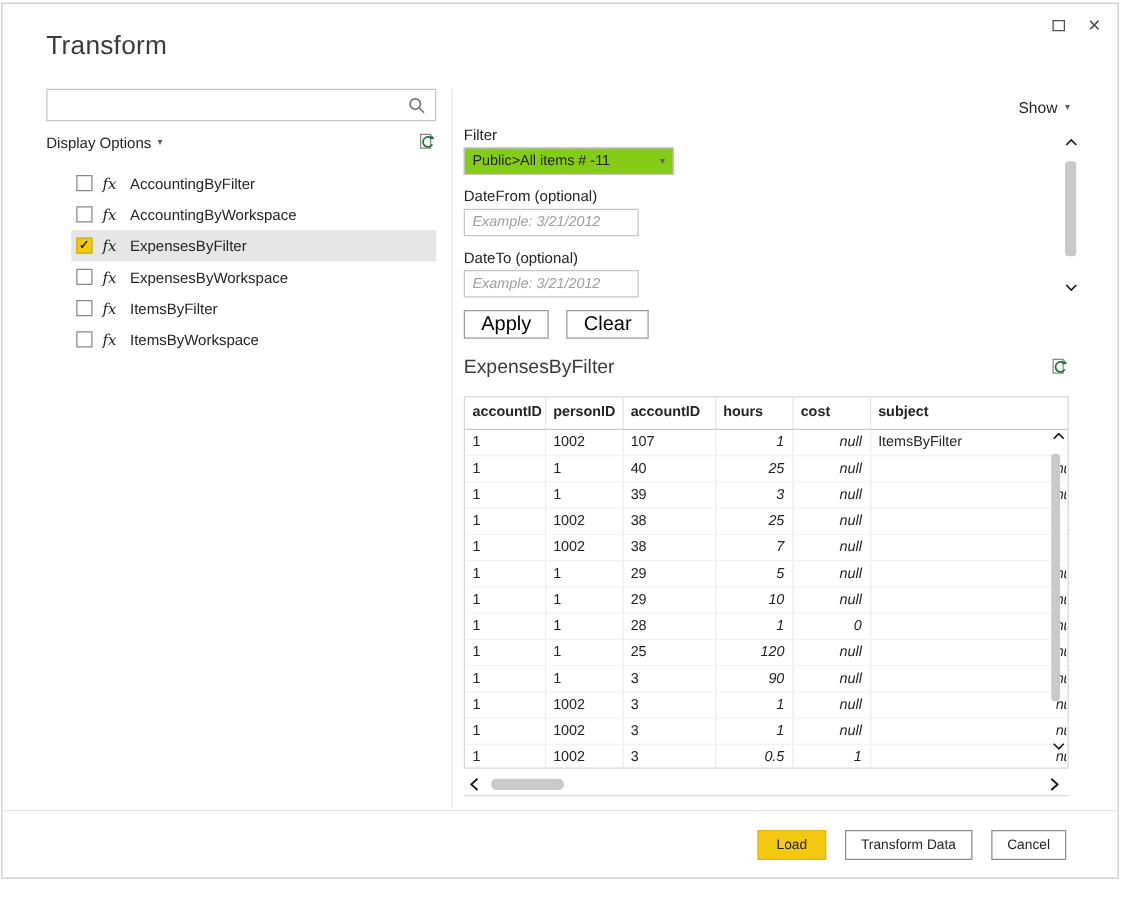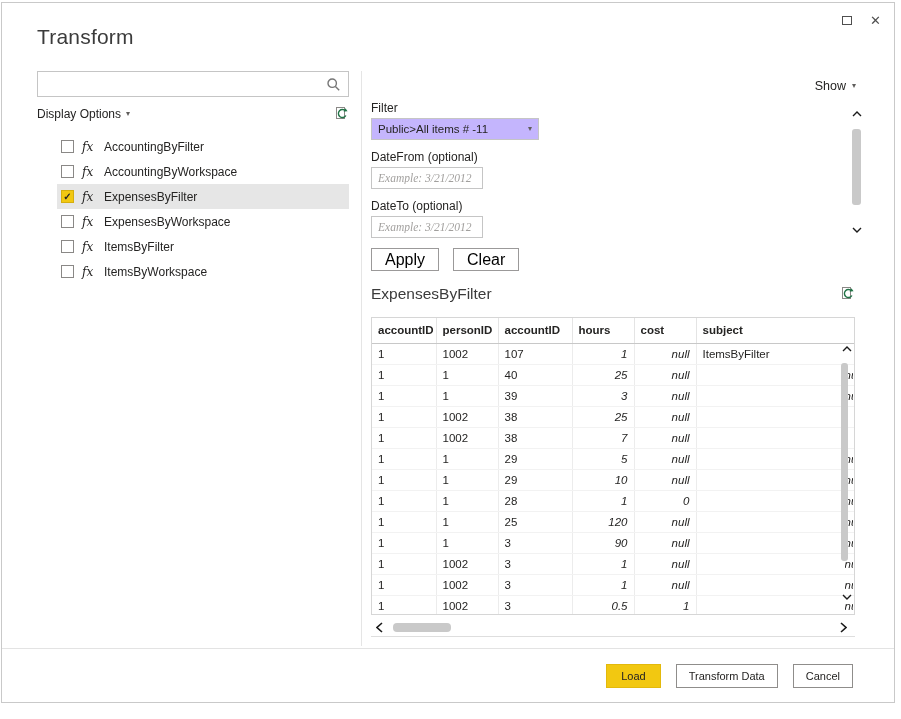--- a/index.html
+++ b/index.html
@@ -40,27 +40,27 @@
   }
   .checkbox.checked { background:#F2C811; border-color:#D5AE0E; font-weight:bold; }
   .fx-icon { font-family:"DejaVu Serif", serif; font-style:italic; font-size:12px; color:#252423; width:14px; flex:none; }
   .tree-label { white-space:nowrap; }
   .v-divider { position:absolute; left:359px; top:68px; width:1px; height:575px; background:#E5E5E5; }
   
   .show-dd { position:absolute; top:76px; right:38px; font-size:12.5px; display:flex; gap:6px; align-items:center; }
   .right-form { position:absolute; left:369px; top:98px; width:200px; }
   .form-label { display:block; font-size:12px; margin:0 0 3px; }
   .select {
-    width:168px; height:22px; border:1px solid #C5C5C5; background:#c4b5fd;
+    width:168px; height:22px; border:1px solid #C5C5C5; background:#84cc16;
     display:flex; align-items:center; justify-content:space-between;
     padding:0 6px; font-size:11.5px; margin-bottom:10px;
   }
   .text-input {
-    display:block; width:112px; height:22px; border:1px solid #C5C5C5;
-    font-size:11.5px; padding:0 6px; font-family:Liberation Serif, serif; margin-bottom:10px;
+    display:block; width:140px; height:22px; border:1px solid #C5C5C5;
+    font-size:11.5px; padding:0 6px; font-family:Liberation Sans, sans-serif; margin-bottom:10px;
   }
   .text-input::placeholder { font-style:italic; color:#A19F9D; }
   .btn-row { margin-top:6px; display:flex; gap:14px; }
   .small-btn { height:23px; padding:0 13px; background:#fff; border:1px solid #9B9999; font-size:16px; font-family:inherit; }
   
   .side-scroll { position:absolute; top:108px; right:30px; width:14px; height:122px; }
   .side-scroll .sthumb { position:absolute; top:18px; left:2px; width:9px; height:76px; background:#C9C9C9; border-radius:3px; }
   .sc-top { position:absolute; top:0; left:2px; }
   .sc-bot { position:absolute; bottom:0; left:2px; }
   

